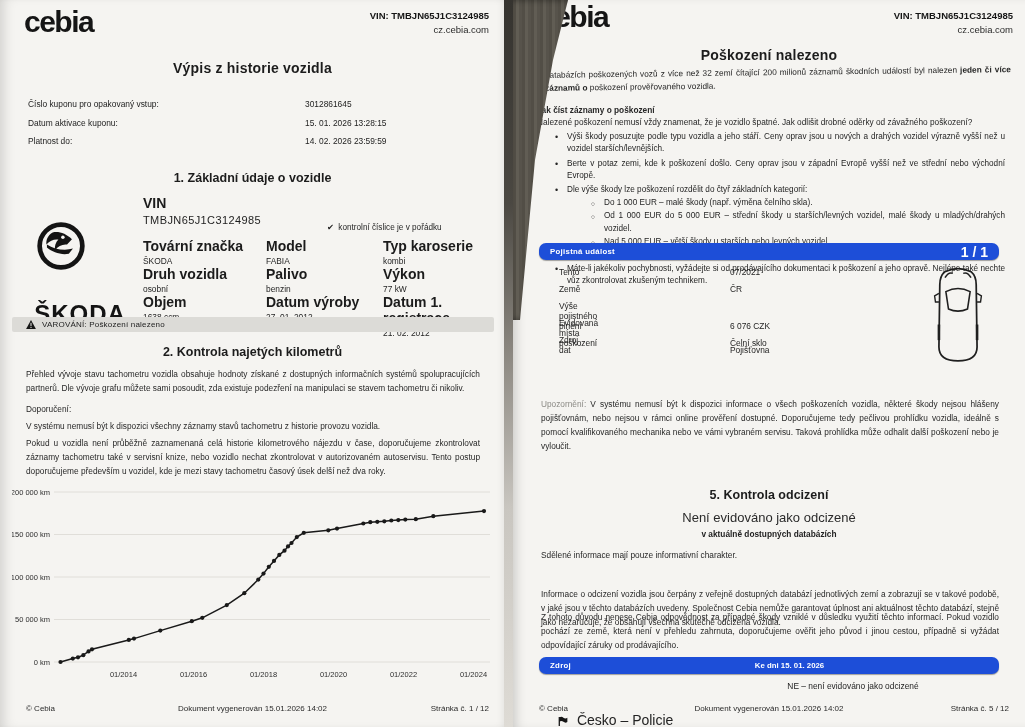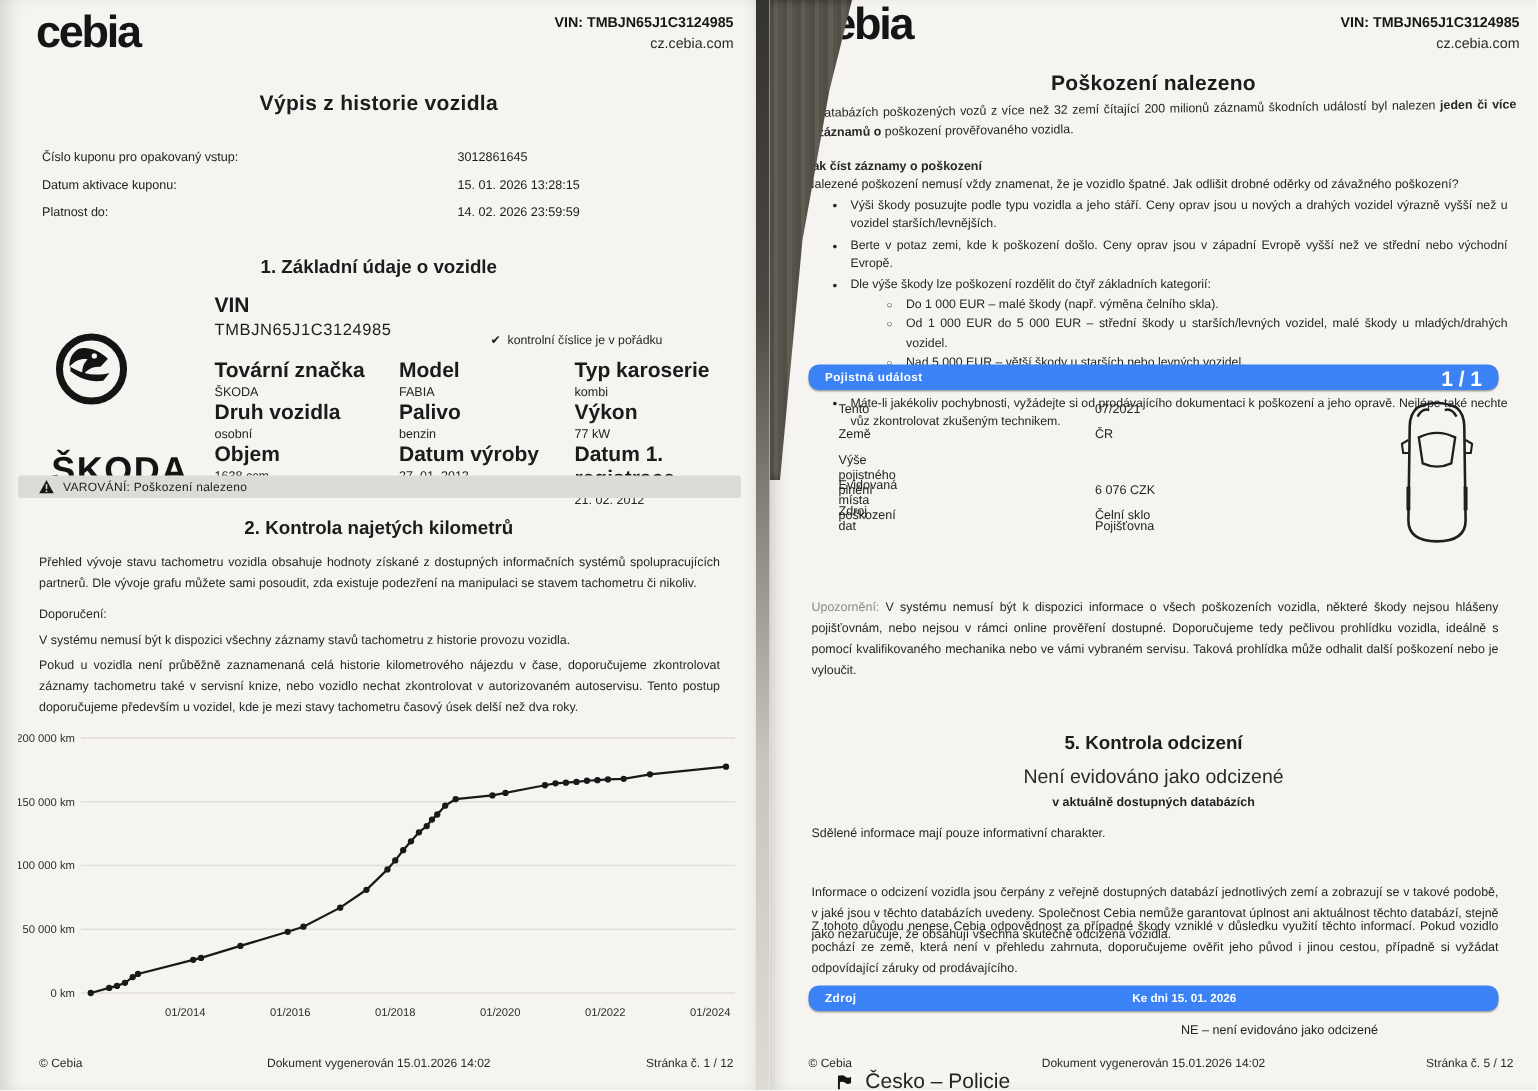--- a/index.html
+++ b/index.html
@@ -26,21 +26,21 @@
   .fld-label { font-weight:bold; font-size:14px; color:#1b1b1b; }
   .fld-value { font-size:8.4px; color:#242424; margin-top:2px; }
 
   .para { position:absolute; font-size:8.3px; line-height:1.68; color:#272727; text-align:justify; }
   .para-c { text-align:left; }
 
   .warn-bar { position:absolute; left:12px; width:482px; height:15px; background:#dcdbd7; border-radius:2px;
               display:flex; align-items:center; gap:6px; padding-left:14px; }
   .warn-bar span { font-size:8px; color:#1d1d1d; letter-spacing:.2px; }
 
-  .black-bar { position:absolute; height:17px; background:#3b82f6; border-radius:7px;
+  .black-bar { position:absolute; height:17px; background:#1d4ed8; border-radius:7px;
                display:flex; align-items:center; color:#fff; box-shadow:0 1px 1px rgba(0,0,0,.35); }
   .black-bar .bar-title { font-size:7.8px; font-weight:bold; padding-left:11px; letter-spacing:.3px; }
   .black-bar .bar-right { position:absolute; right:11px; font-size:14px; font-weight:bold; }
   .black-bar .bar-center { position:absolute; left:0; width:100%; text-align:center; font-size:7.8px; font-weight:bold;padding-left:41px; }
 
   .ev-row { position:absolute; font-size:8.4px; color:#242424; }
   .ev-row .val { position:absolute; left:171px; white-space:nowrap; }
 
   .bullets { position:absolute; left:40px; width:452px; list-style:none; }
   .bullets > li { position:relative; font-size:8.2px; line-height:1.5; color:#252525; padding-left:14px; margin-bottom:2px; text-align:justify; }

